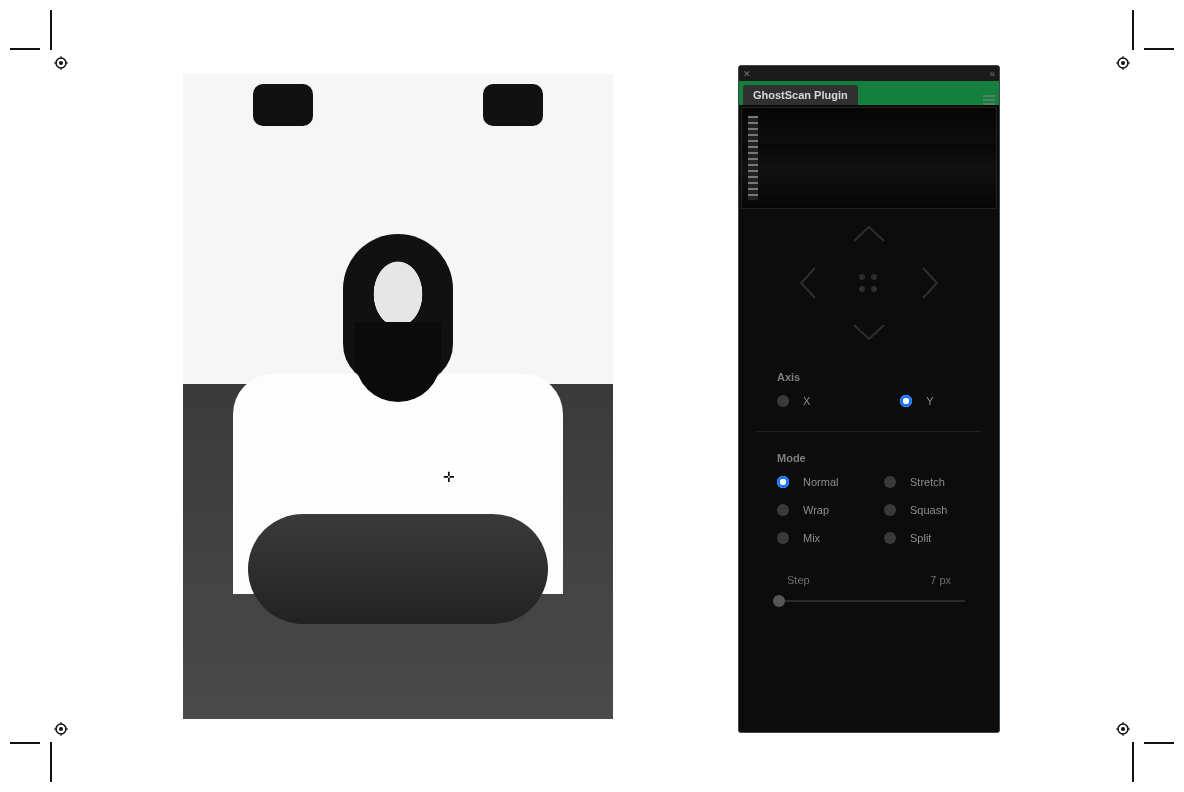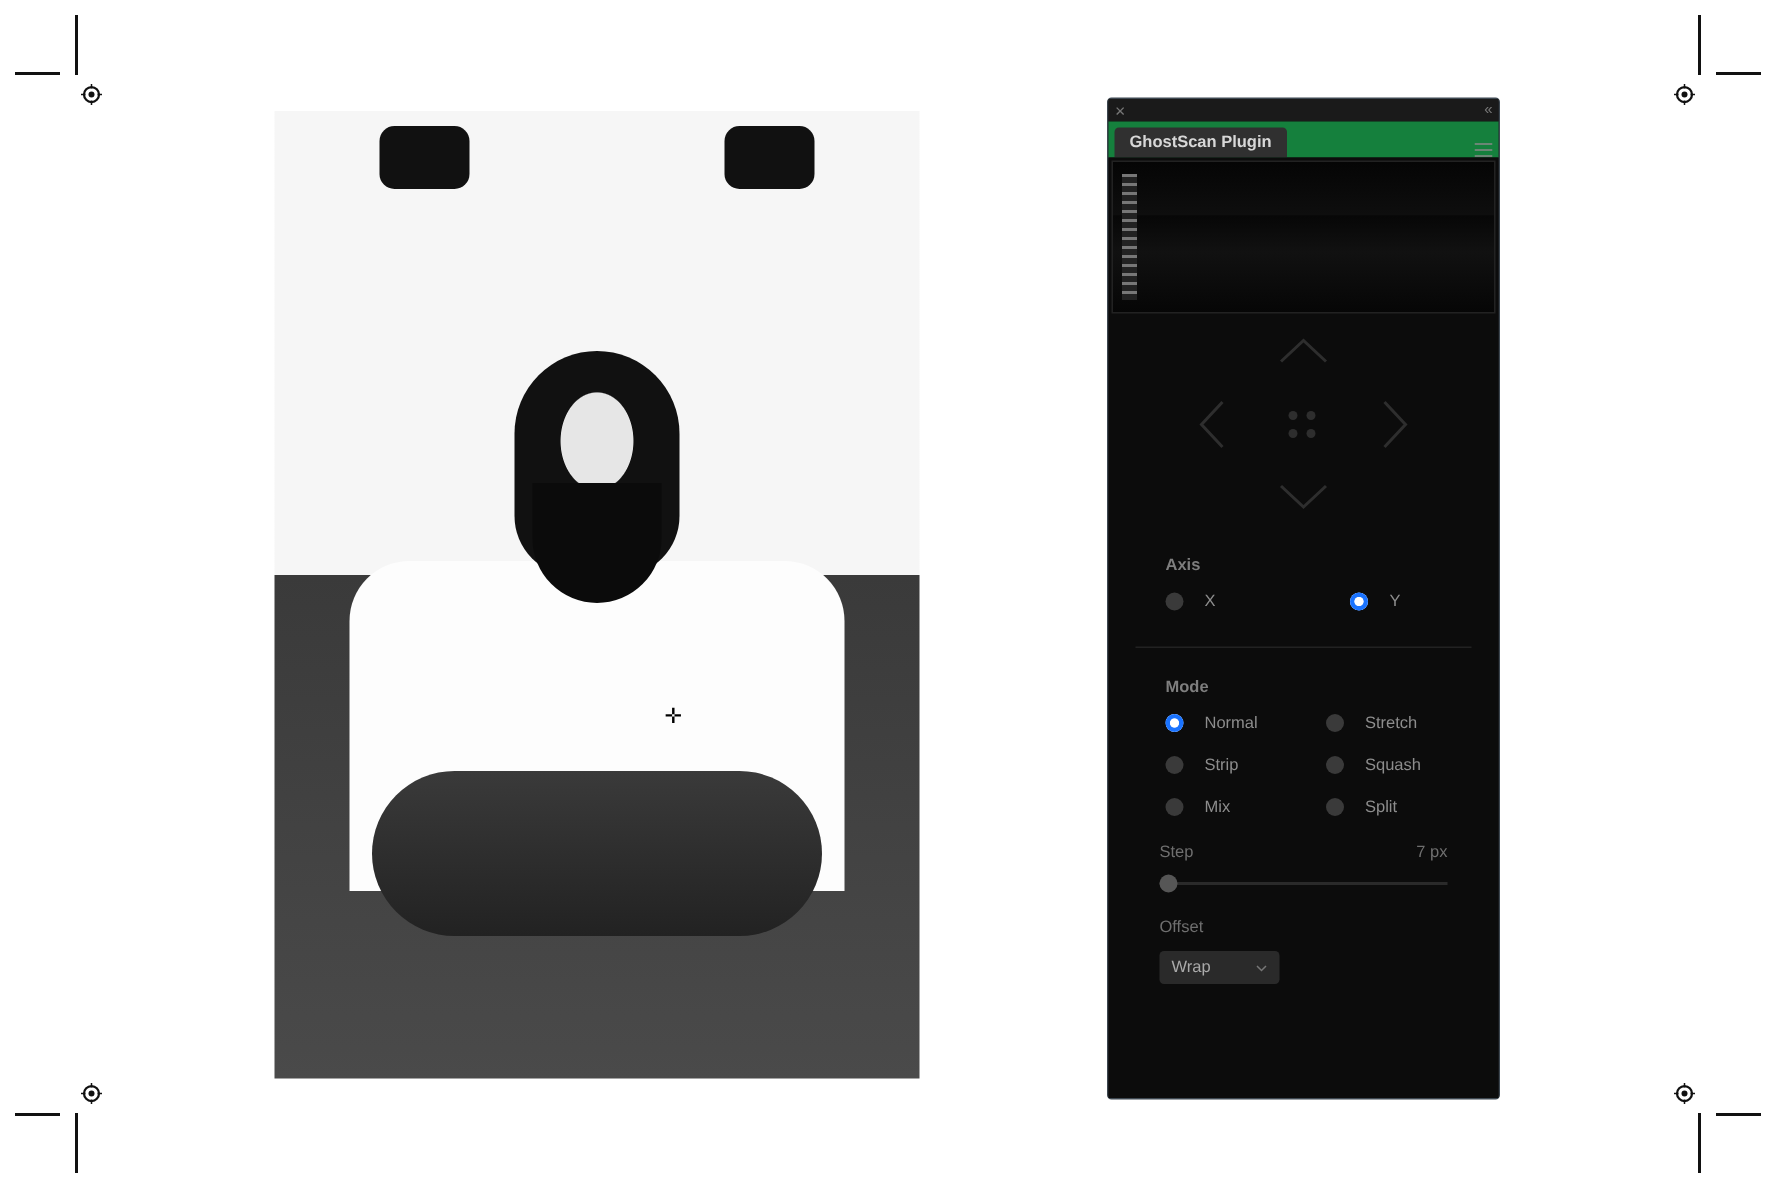--- a/index.html
+++ b/index.html
@@ -253,22 +253,22 @@
 .divider {
   height: 1px;
   background: #222;
   margin: 8px 18px;
 }
 .step-row {
   display: flex;
   justify-content: space-between;
   color: #6f6f6f;
   font-size: 11px;
-  padding: 0 34px;
-  margin-top: 8px;
+  padding: 0 48px;
+  margin-top: 20px;
 }
 .slider {
   margin: 8px 34px 2px;
   height: 14px;
   position: relative;
 }
 .slider .track {
   position: absolute;
   left: 0; right: 0; top: 6px;
   height: 2px;
@@ -452,21 +452,21 @@
         <label class="radio">
           <input type="radio" name="mode" checked="" style="">
           <span>Normal</span>
         </label>
         <label class="radio">
           <input type="radio" name="mode" style="">
           <span>Stretch</span>
         </label>
         <label class="radio">
           <input type="radio" name="mode" style="">
-          <span>Strip</span>
+          <span>Wrap</span>
         </label>
         <label class="radio">
           <input type="radio" name="mode" style="">
           <span>Squash</span>
         </label>
         <label class="radio">
           <input type="radio" name="mode" style="">
           <span>Mix</span>
         </label>
         <label class="radio">
@@ -478,26 +478,15 @@
 
     <div class="step-row">
       <span>Step</span>
       <span>7 px</span>
     </div>
     <div class="slider">
       <div class="track"></div>
       <div class="thumb"></div>
     </div>
 
-    <div class="offset-section">
-      <div class="offset-label">Offset</div>
-      <div class="select">
-        <span>Wrap</span>
-        <span>
-          <svg width="8" height="5" viewBox="0 0 8 5">
-              <polyline points="1,1 4,4 7,1" fill="none" stroke="#777" stroke-width="1"></polyline>
-            </svg>
-        </span>
-      </div>
-    </div>
 
   </div>
 </div>
 
 </body></html>

